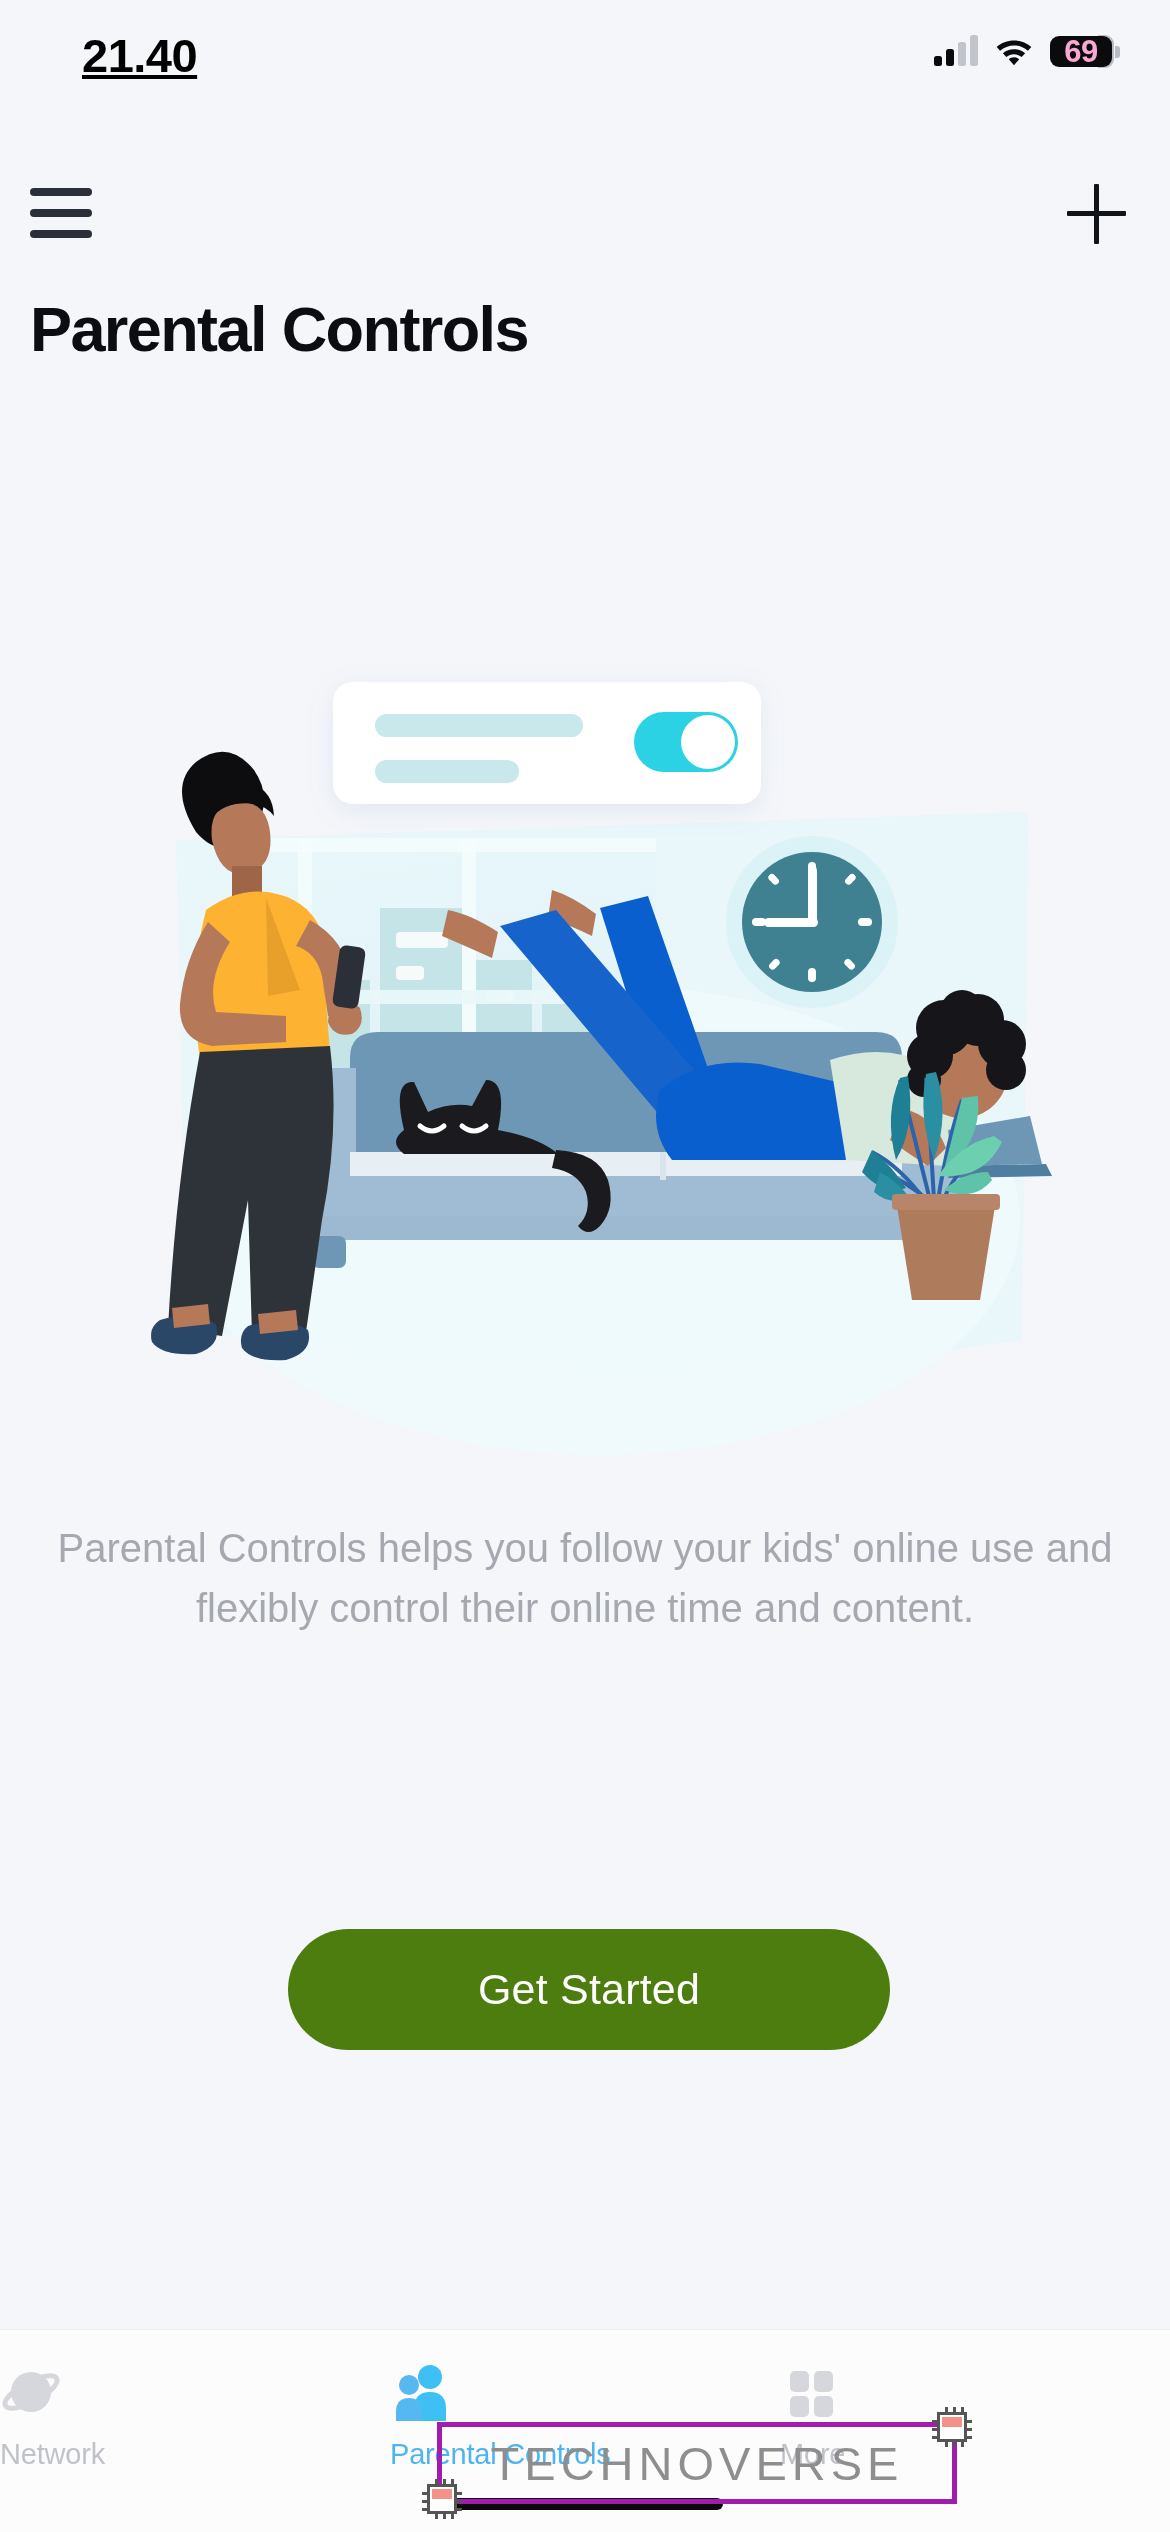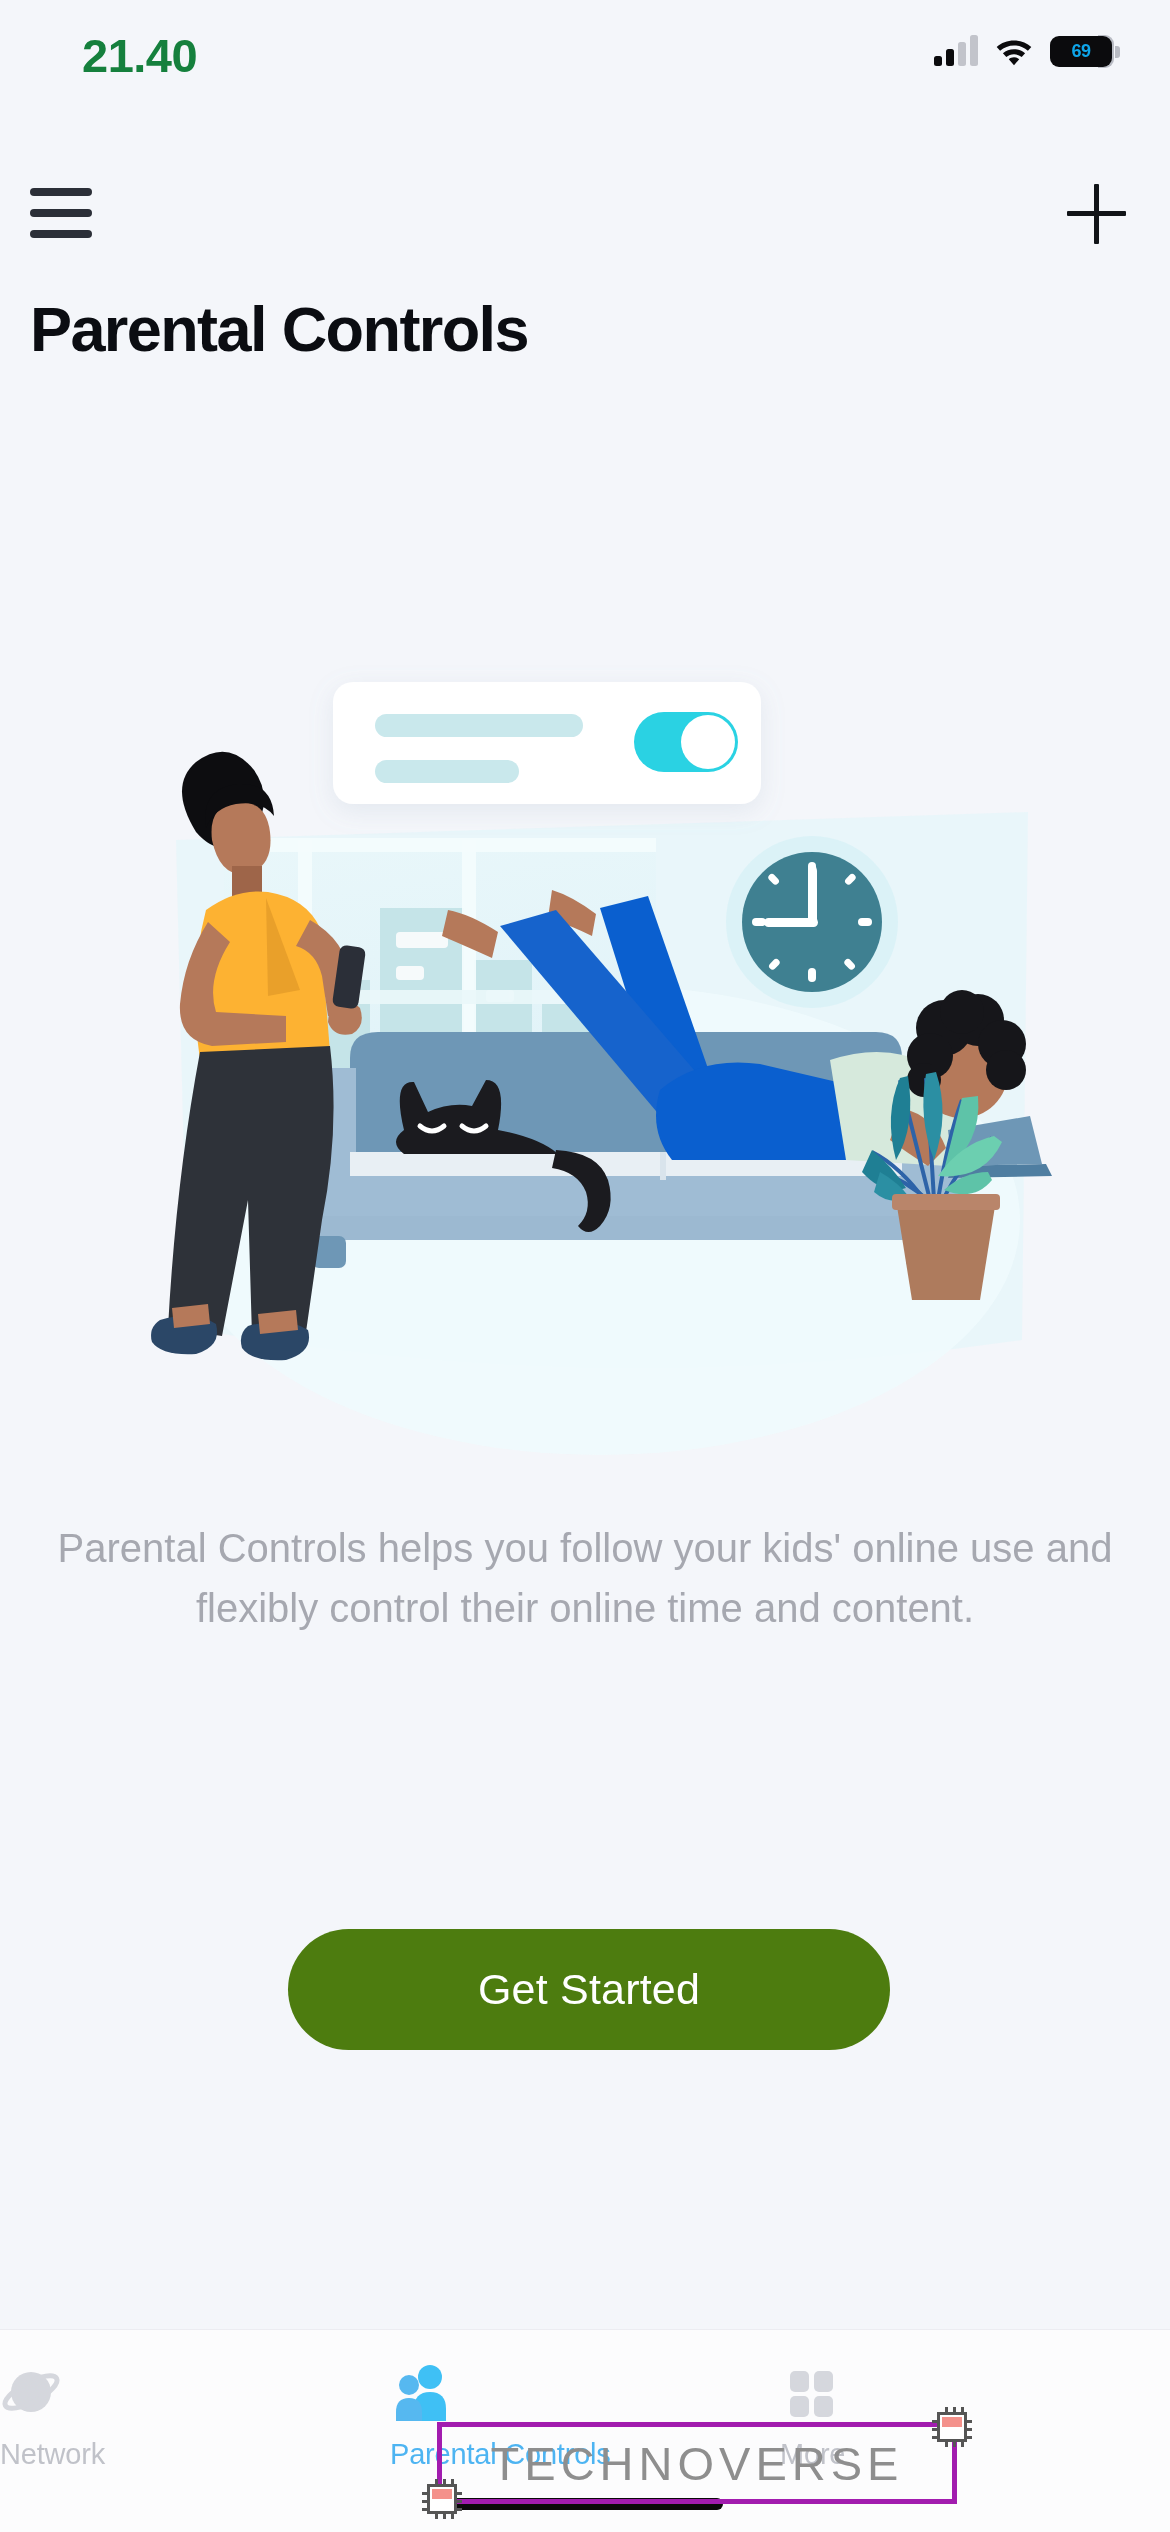--- a/index.html
+++ b/index.html
@@ -11,40 +11,41 @@
     overflow:hidden;
     -webkit-font-smoothing:antialiased;
   }
 
   
   #status-bar{
     position:absolute; top:0; left:0; width:1170px; height:120px;
   }
   #status-time{
     position:absolute; left:82px; top:28px;
-    font-size:47px; font-weight:600; color:#15803d;
+    font-size:47px; font-weight:600; color:#000000;
     letter-spacing:-0.5px;
+    text-decoration:underline;
   }
   #status-icons{
     position:absolute; right:58px; top:30px;
     display:flex; align-items:center; gap:17px; height:42px;
   }
   .sig-bars{ display:flex; align-items:flex-end; gap:4px; height:30px;}
   .sig-bars i{ display:block; width:8px; border-radius:2.5px; background:#0b0b0d;}
   .sig-bars i:nth-child(1){height:10px;}
   .sig-bars i:nth-child(2){height:17px;}
   .sig-bars i:nth-child(3){height:24px; background:#c2c4cb;}
   .sig-bars i:nth-child(4){height:31px; background:#c2c4cb;}
   .battery{
     position:relative; width:62px; height:31px;
     border-radius:9px; background:#0b0b0d;
     display:flex; align-items:center; justify-content:center;
   }
   .battery .pct{
-    font-size:18px; font-weight:700; color:#0ea5e9; letter-spacing:-0.4px;
+    font-size:31px; font-weight:700; color:#f9a8d4; letter-spacing:-0.4px;
     line-height:1;
   }
   .battery:after{
     content:""; position:absolute; right:-8px; top:10px;
     width:5px; height:12px; border-radius:0 3px 3px 0; background:#b9bcc4;
   }
   .battery .shell{
     position:absolute; right:-2px; top:-1px; width:16px; height:33px;
     border-radius:0 9px 9px 0; background:#b9bcc4; z-index:-1;
   }

